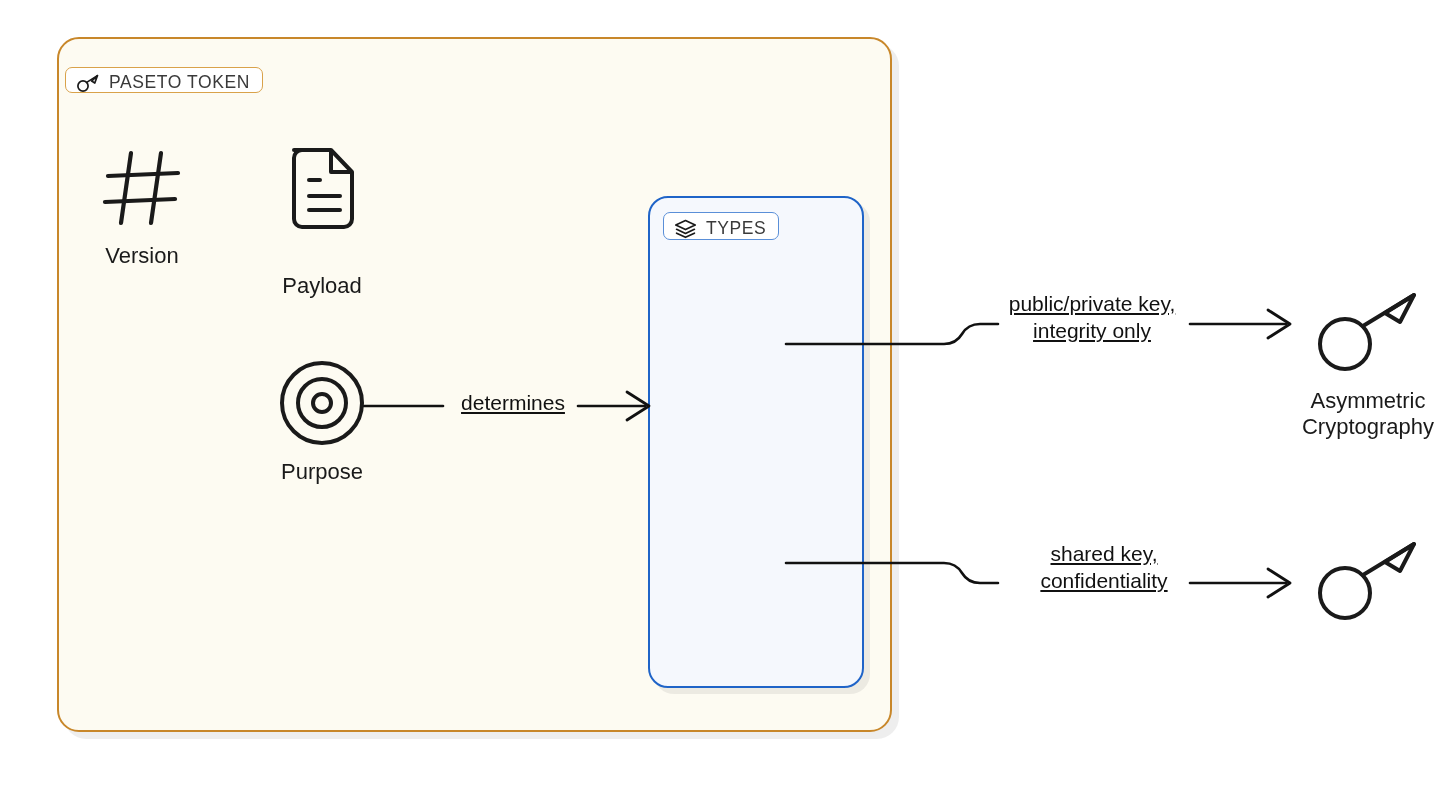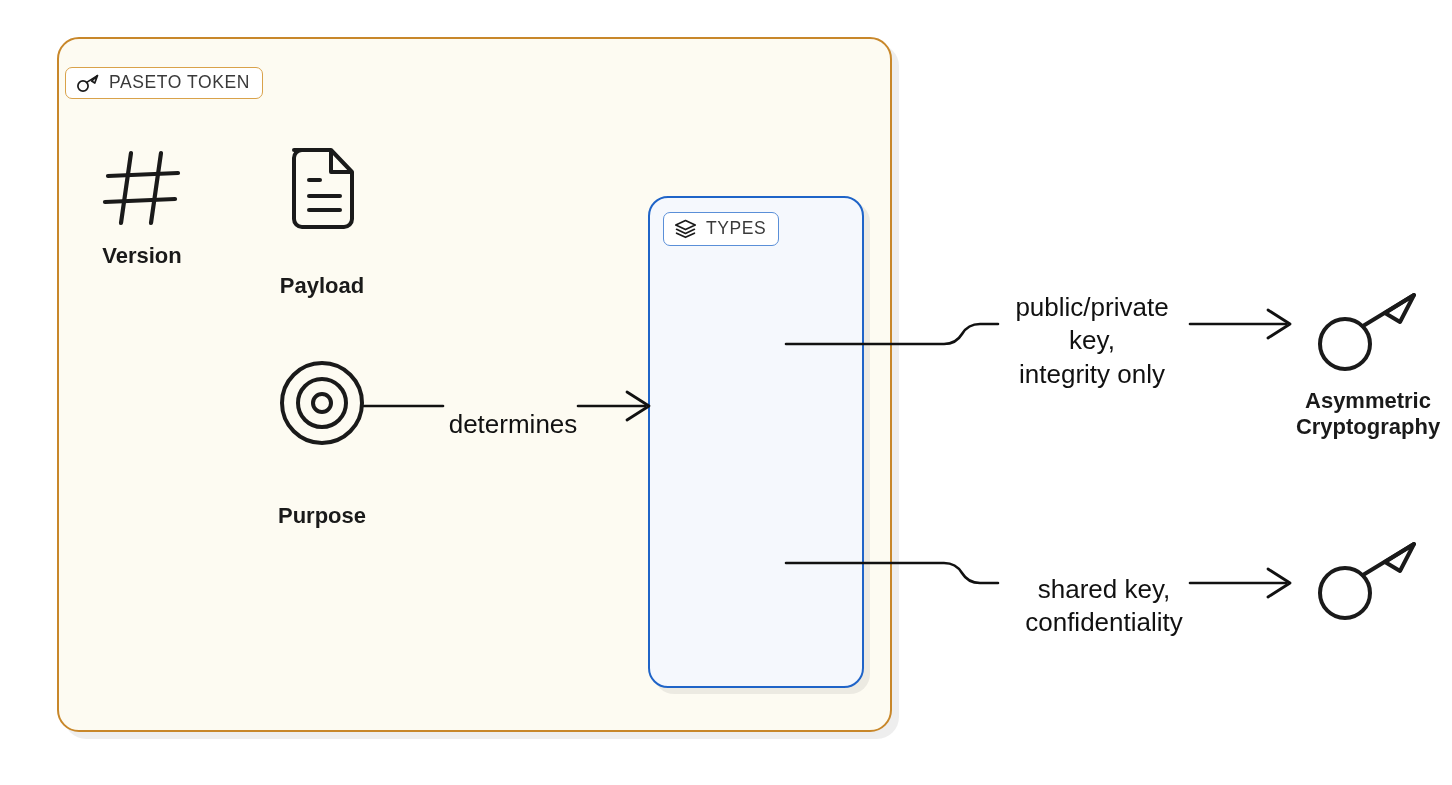--- a/index.html
+++ b/index.html
@@ -52,21 +52,21 @@
 
   
   .group-badge {
     position: absolute;
     box-sizing: border-box;
     display: flex;
     align-items: center;
     gap: 9px;
     background: #ffffff;
     border-radius: 7px;
-    padding: 6px 12px 6px 10px;
+    padding: 6px 12px 0 10px;
     white-space: nowrap;
   }
   .group-badge .badge-label {
     font-size: 17.5px;
     letter-spacing: 0.6px;
     color: #3a3a3a;
     font-weight: 400;
     line-height: 1;
   }
   #paseto-badge {
@@ -81,35 +81,34 @@
     border: 1.5px solid #5a8fd8;
   }
   .badge-icon { display: block; line-height: 0; }
 
   
   .node {
     position: absolute;
     display: flex;
     flex-direction: column;
     align-items: center;
-    font-weight: bold;
   }
   .node-icon { line-height: 0; }
   .node-label {
     margin-top: 12px;
     font-size: 22px;
     color: #1a1a1a;
     text-align: center;
     line-height: 1.16;
     white-space: pre-line;
   }
 
   #node-version  { left: 86px;  top: 145px; width: 112px; }
   #node-payload  { left: 262px; top: 145px; width: 120px; gap: 28px; }
-  #node-purpose  { left: 262px; top: 359px; width: 120px; gap: 44px; }
+  #node-purpose  { left: 262px; top: 359px; width: 120px; }
   #node-public   { left: 692px; top: 295px; width: 120px; }
   #node-local    { left: 692px; top: 513px; width: 120px; }
   #node-asymmetric { left: 1288px; top: 292px; width: 160px; }
   #node-symmetric  { left: 1288px; top: 541px; width: 160px; }
 
   #node-asymmetric .node-label,
   #node-symmetric .node-label { margin-top: 16px; }
 
   
   #connectors {
@@ -130,30 +129,31 @@
     fill: none;
     stroke: #111111;
     stroke-width: 2.8px;
     stroke-linecap: round;
     stroke-linejoin: round;
   }
 
   
   .edge-label {
     position: absolute;
-    font-size: 26px;
+    font-size: 21px;
     color: #111111;
     text-align: center;
     line-height: 1.28;
     white-space: pre-line;
     background: transparent;
-  }
-  #label-determines { left: 443px; top: 408px; width: 140px; }
+    text-decoration: underline;
+  }
+  #label-determines { left: 443px; top: 390px; width: 140px; }
   #label-public-arrow { left: 1002px; top: 291px; width: 180px; }
-  #label-local-arrow  { left: 1020px; top: 573px; width: 168px; }
+  #label-local-arrow  { left: 1020px; top: 541px; width: 168px; }
 </style>
 </head>
 <body>
 
 <div id="stage">
 
   <div class="group-box" id="paseto-group"></div>
 
   <div class="group-badge" id="paseto-badge">
     <span class="badge-icon">

